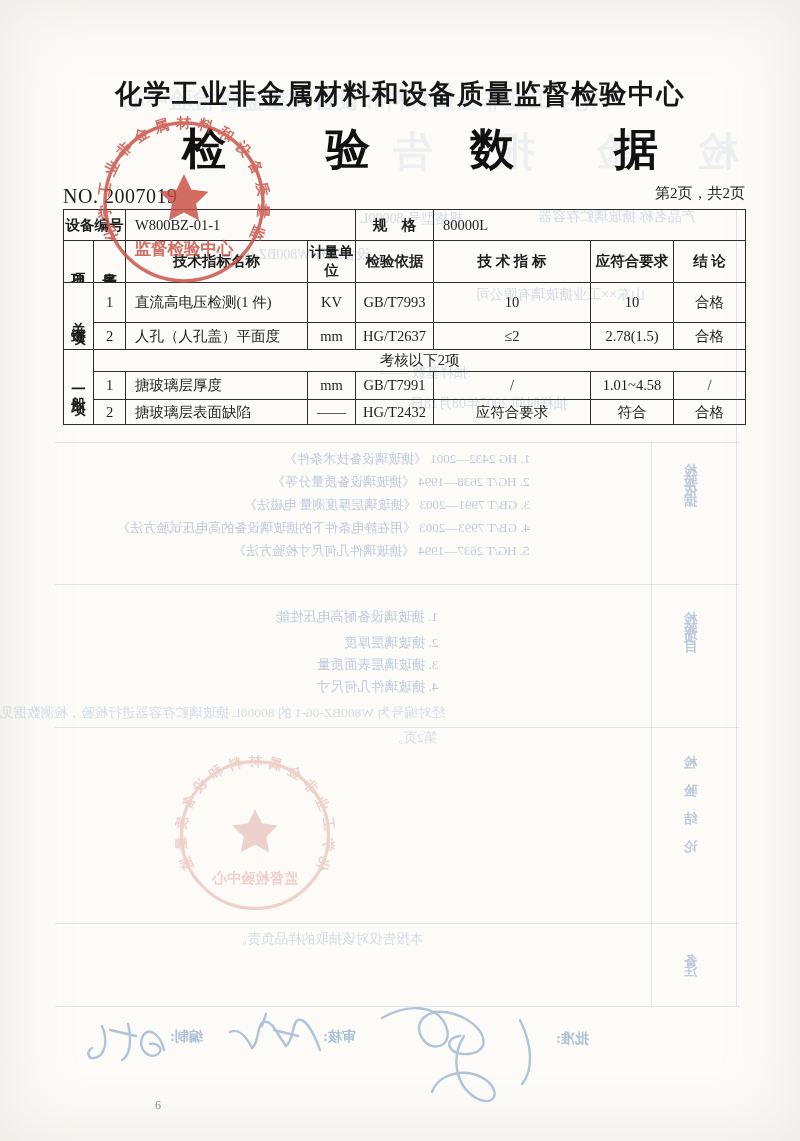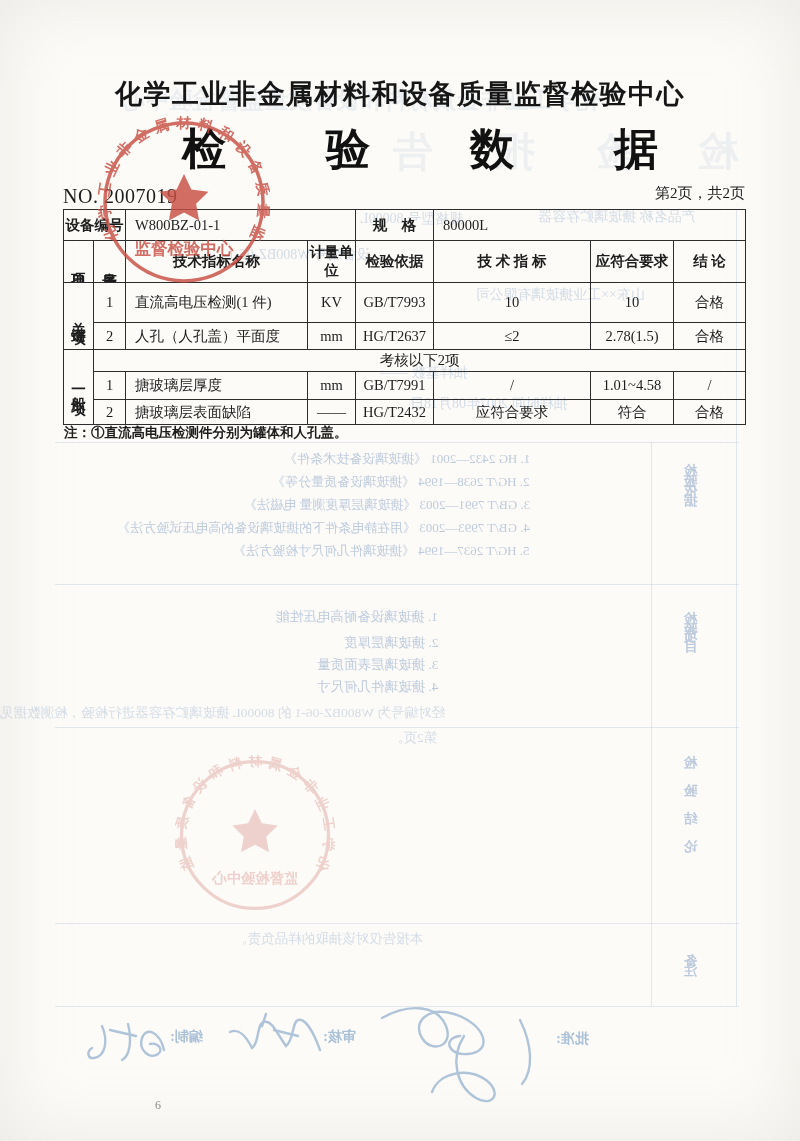--- a/index.html
+++ b/index.html
@@ -218,21 +218,20 @@
       <td class="l">搪玻璃层表面缺陷</td>
       <td>——</td>
       <td>HG/T2432</td>
       <td>应符合要求</td>
       <td>符合</td>
       <td>合格</td>
     </tr>
   </tbody>
     </table>
 
-  <div class="note">注：①直流高电压检测件分别为罐体和人孔盖。</div>
 
   <svg class="seal" width="172" height="172" viewBox="0 0 172 172">
     <circle cx="86" cy="86" r="79" fill="none" stroke="currentColor" stroke-width="3.5"></circle>
     <path id="sealArc" d="M 20 122 A 75 75 0 1 1 152 122" fill="none"></path>
     <text font-size="14.5" font-weight="bold" fill="currentColor">
       <textPath href="#sealArc" textLength="330" lengthAdjust="spacing">化学工业非金属材料和设备质量监督</textPath>
     </text>
     <path fill="currentColor" d="M86 58 L93.4 73.4 L110.4 75.8 L98.1 87.8 L101.1 104.6 L86 96.6 L70.9 104.6 L73.9 87.8 L61.6 75.8 L78.6 73.4 Z"></path>
     <text x="86" y="138" text-anchor="middle" font-size="16.5" font-weight="bold" fill="currentColor">监督检验中心</text>
   </svg>

